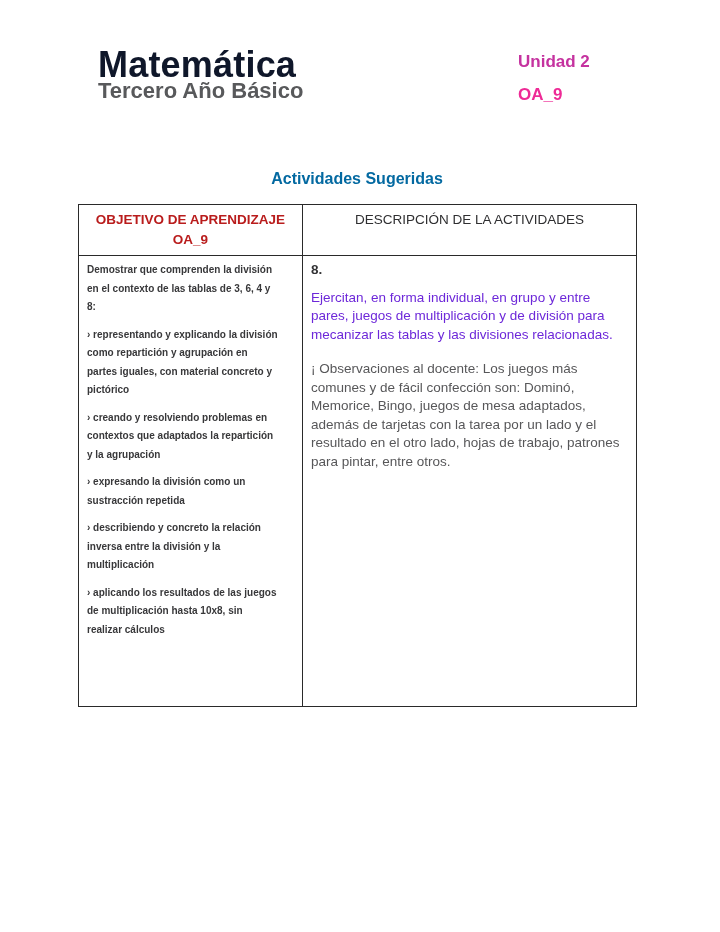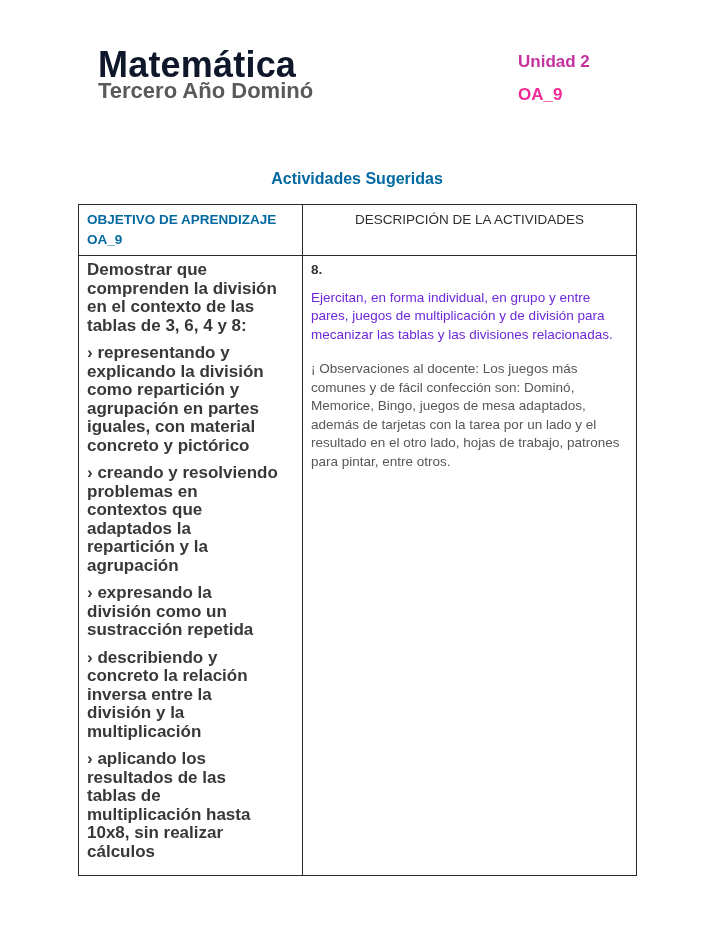--- a/index.html
+++ b/index.html
@@ -47,36 +47,36 @@
   }
   .activities-table th, .activities-table td {
     border: 1.6px solid #2a2a2a;
     vertical-align: top;
     padding: 5px 8px;
   }
   .activities-table col.c-left  { width: 224px; }
   .activities-table col.c-right { width: 334px; }
 
   th.objective-header {
-    text-align: left;
-    font-size: 13.5px; font-weight: bold; color: #0369a1;
+    text-align: center;
+    font-size: 13.5px; font-weight: bold; color: #b91c1c;
     line-height: 20px;
     height: 40px;
   }
   th.description-header {
     text-align: center;
     font-size: 13.5px; font-weight: normal; color: #2f2f31;
     line-height: 20px;
   }
 
   td.body-cell { height: 440px; }
 
   .objective-cell p {
     margin: 0 16px 9px 0;
-    font-size: 17px; font-weight: bold;
+    font-size: 10px; font-weight: bold;
     line-height: 18.5px;
     color: #38383a;
   }
 
   .activity-cell p {
     margin: 0 0 9px 0;
     font-size: 13.5px;
     line-height: 18.5px;
     color: #6d28d9;
   }
@@ -85,21 +85,21 @@
   }
   .activity-cell p.teacher-note {
     margin-top: 16px;
     color: #575759;
   }
 </style>
 </head>
 <body>
 
 <div class="subject-title">Matemática</div>
-<div class="grade-subtitle">Tercero Año Dominó</div>
+<div class="grade-subtitle">Tercero Año Básico</div>
 <div class="unit-label">Unidad 2</div>
 <div class="oa-code-label">OA_9</div>
 
 <div class="page-title">Actividades Sugeridas</div>
 
 <table class="activities-table">
   <colgroup>
       <col class="c-left">
       <col class="c-right">
     </colgroup>
@@ -113,21 +113,21 @@
     </tr>
   </thead>
   <tbody>
     <tr>
       <td class="body-cell objective-cell">
         <p>Demostrar que comprenden la división en el contexto de las tablas de 3, 6, 4 y 8:</p>
         <p>› representando y explicando la división como repartición y agrupación en partes iguales, con material concreto y pictórico</p>
         <p>› creando y resolviendo problemas en contextos que adaptados la repartición y la agrupación</p>
         <p>› expresando la división como un sustracción repetida</p>
         <p>› describiendo y concreto la relación inversa entre la división y la multiplicación</p>
-        <p>› aplicando los resultados de las tablas de multiplicación hasta 10x8, sin realizar cálculos</p>
+        <p>› aplicando los resultados de las juegos de multiplicación hasta 10x8, sin realizar cálculos</p>
       </td>
       <td class="body-cell activity-cell">
         <p class="activity-number">8.</p>
         <p>Ejercitan, en forma individual, en grupo y entre pares, juegos de multiplicación y de división para mecanizar las tablas y las divisiones relacionadas.</p>
         <p class="teacher-note">¡ Observaciones al docente: Los juegos más comunes y de fácil confección son: Dominó, Memorice, Bingo, juegos de mesa adaptados, además de tarjetas con la tarea por un lado y el resultado en el otro lado, hojas de trabajo, patrones para pintar, entre otros.</p>
       </td>
     </tr>
   </tbody>
 </table>
 

